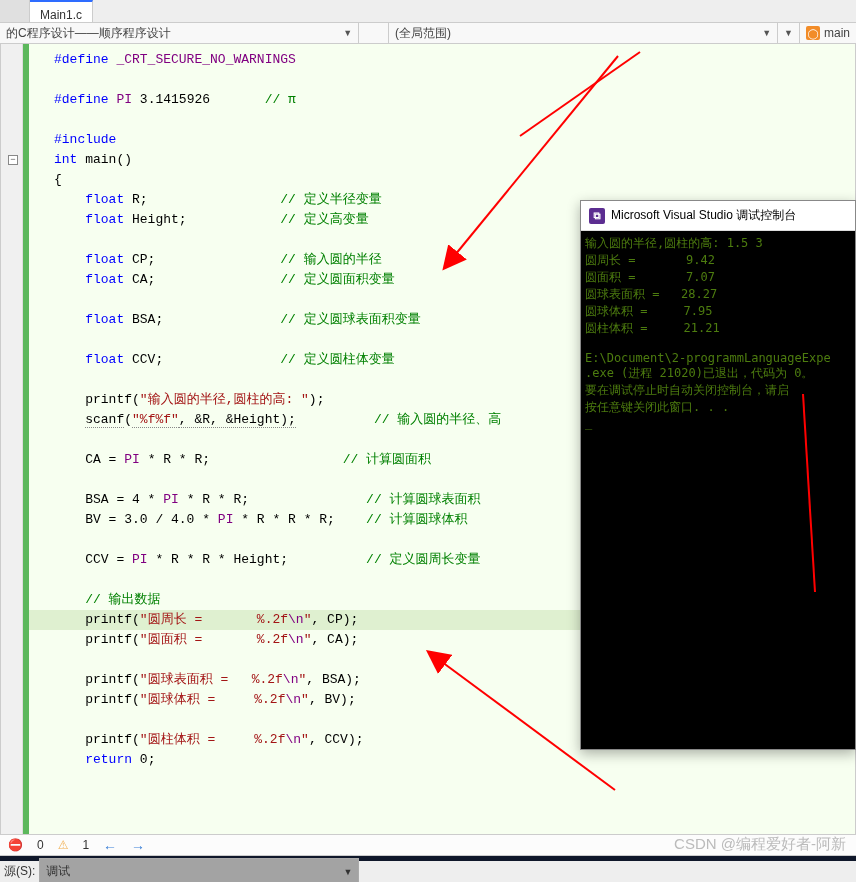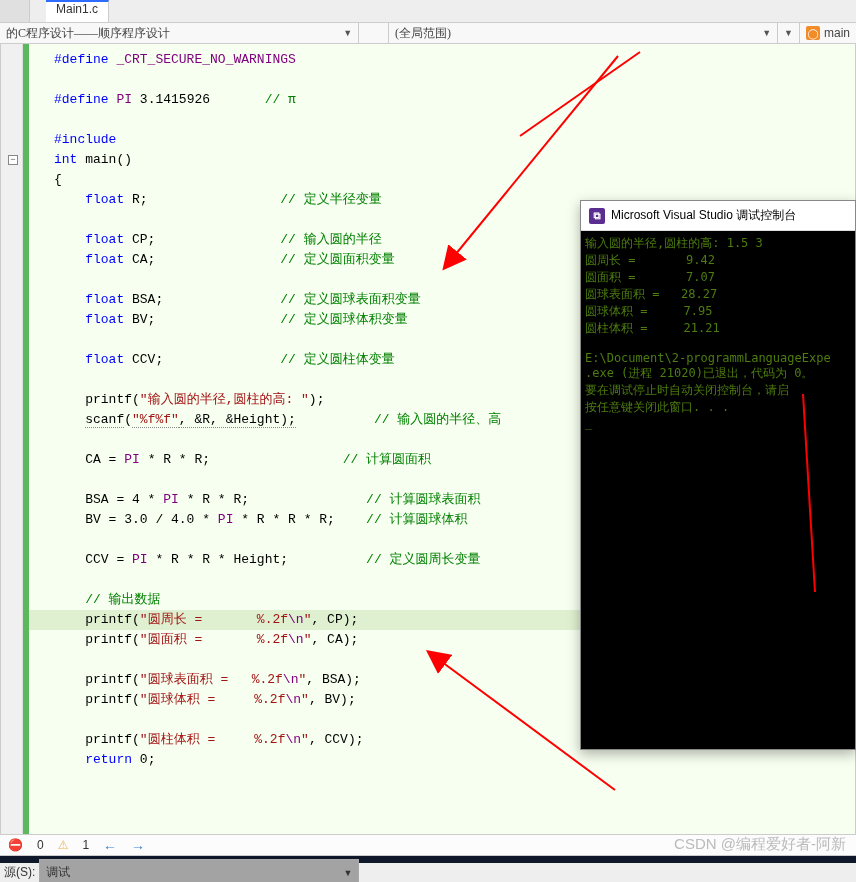--- a/index.html
+++ b/index.html
@@ -18,46 +18,44 @@
     display: flex;
     align-items: stretch;
     font-family: "Segoe UI", Arial, sans-serif;
     font-size: 12px;
   }
   .top-tabs .spacer { width: 30px; background: #e0e0e0; border-right: 1px solid #ccc; }
   .top-tabs .tab {
     background: #f5f5f5;
     border-right: 1px solid #ccc;
     display: flex;
-    align-items: flex-start;
+    align-items: flex-end;
     padding: 0 10px;
     color: #333;
     cursor: pointer;
-    margin-left: 16px;
   }
   .top-tabs .tab.active { background: #fff; border-top: 2px solid #2e6cff; }
   .sel-row {
     height: 22px;
     background: #f8f8f8;
     border-top: 1px solid #ccc;
     border-bottom: 1px solid #ccc;
     display: flex;
     align-items: center;
     font-family: "Segoe UI", Arial, sans-serif;
     font-size: 12px;
     color: #444;
   }
   .sel-row .sel {
     height: 100%;
     display: flex;
     align-items: center;
     padding: 0 6px;
     border-right: 1px solid #ccc;
     cursor: pointer;
-    font-family: Liberation Serif, serif;
   }
   .sel-row .sel .drop { margin-left: auto; font-size: 9px; color: #555; }
   .sel1 { width: 360px; }
   .sel2 { flex: 0 0 30px; justify-content: center; }
   .sel3 { width: 390px; padding-left: 14px; }
   .sel4 { flex: 0 0 18px; justify-content: center; }
   .sel5 { flex: 1; display: flex; align-items: center; padding: 0 6px; }
   .sel5 .ico { width: 14px; height: 14px; background: #f28c28; border-radius: 2px; margin-right: 4px; display:flex; align-items:center; justify-content:center; color:#fff; font-size:10px; }
 
   .editor-wrap {
@@ -126,21 +124,21 @@
 
   .bottom {
     height: 26px;
     background: #eee;
     display: flex;
     align-items: center;
     font-family: "Segoe UI", Arial, sans-serif;
     font-size: 12px;
     color: #333;
     padding: 0 4px;
-    border-top: 7px solid #0f172a;
+    border-top: 5px solid #0f172a;
   }
   .bottom .lbl { margin-right: 4px; }
   .bottom .sel {
     flex: 0 0 320px;
     height: 28px;
     border: 1px solid #aaa;
     background: #a3a3a3;
     display: flex;
     align-items: center;
     padding: 0 6px;
@@ -235,26 +233,26 @@
   <div class="green-bar"></div>
   <div class="code-area" id="code-area">
       <div class="line"><span class="k">#define</span><span class="m"> _CRT_SECURE_NO_WARNINGS</span></div>
       <div class="line"></div>
       <div class="line"><span class="k">#define</span><span class="m"> PI </span><span class="n">3.1415926</span>       <span class="c">// π</span></div>
       <div class="line"></div>
       <div class="line"><span class="k">#include</span><span class="s"> <stdio.h></stdio.h></span></div>
       <div class="line"><span class="fold">−</span><span class="k">int</span><span class="n"> main</span><span class="n">()</span></div>
       <div class="line"><span class="n">{</span></div>
       <div class="line"><span class="k">    float</span><span class="n"> R;</span>                 <span class="c">// 定义半径变量</span></div>
+      <div class="line"><span class="k">    float</span><span class="n"> Height;</span>            <span class="c">// 定义高变量</span></div>
       <div class="line"></div>
       <div class="line"><span class="k">    float</span><span class="n"> CP;</span>                <span class="c">// 输入圆的半径</span></div>
       <div class="line"><span class="k">    float</span><span class="n"> CA;</span>                <span class="c">// 定义圆面积变量</span></div>
       <div class="line"></div>
       <div class="line"><span class="k">    float</span><span class="n"> BSA;</span>               <span class="c">// 定义圆球表面积变量</span></div>
-      <div class="line"><span class="k">    float</span><span class="n"> BV;</span>                <span class="c">// 定义圆球体积变量</span></div>
       <div class="line"></div>
       <div class="line"><span class="k">    float</span><span class="n"> CCV;</span>               <span class="c">// 定义圆柱体变量</span></div>
       <div class="line"></div>
       <div class="line">    <span class="n">printf</span>(<span class="s">"输入圆的半径,圆柱的高: "</span><span class="n">);</span></div>
       <div class="line">    <span class="n underline">scanf</span>(<span class="s underline">"%f%f"</span><span class="n underline">, &amp;R, &amp;Height);</span>          <span class="c">// 输入圆的半径、高</span></div>
       <div class="line"></div>
       <div class="line"><span class="n">    CA = <span class="m">PI</span> * R * R;</span>                 <span class="c">// 计算圆面积</span></div>
       <div class="line"></div>
       <div class="line"><span class="n">    BSA = 4 * <span class="m">PI</span> * R * R;</span>               <span class="c">// 计算圆球表面积</span></div>
       <div class="line"><span class="n">    BV = 3.0 / 4.0 * <span class="m">PI</span> * R * R * R;</span>    <span class="c">// 计算圆球体积</span></div>

